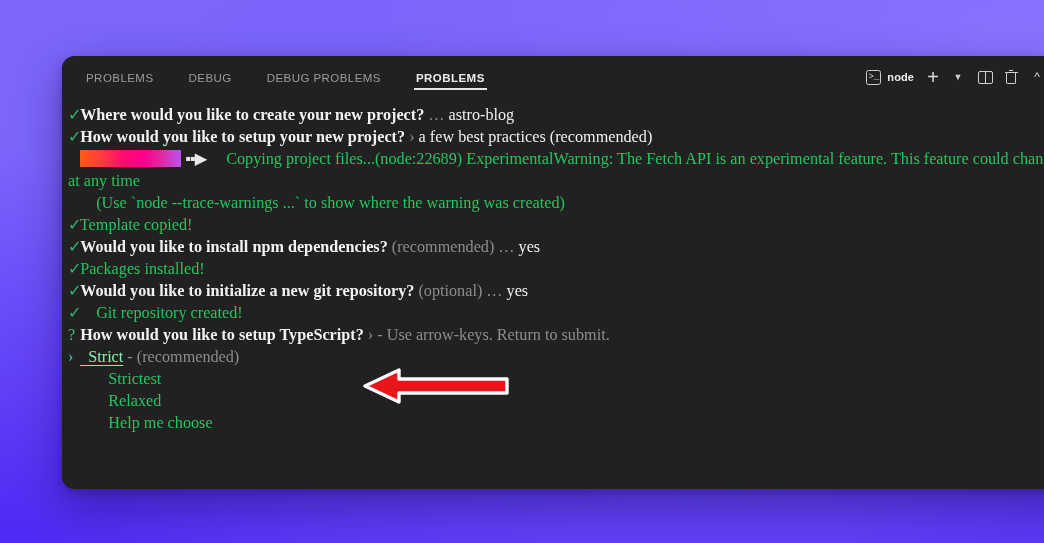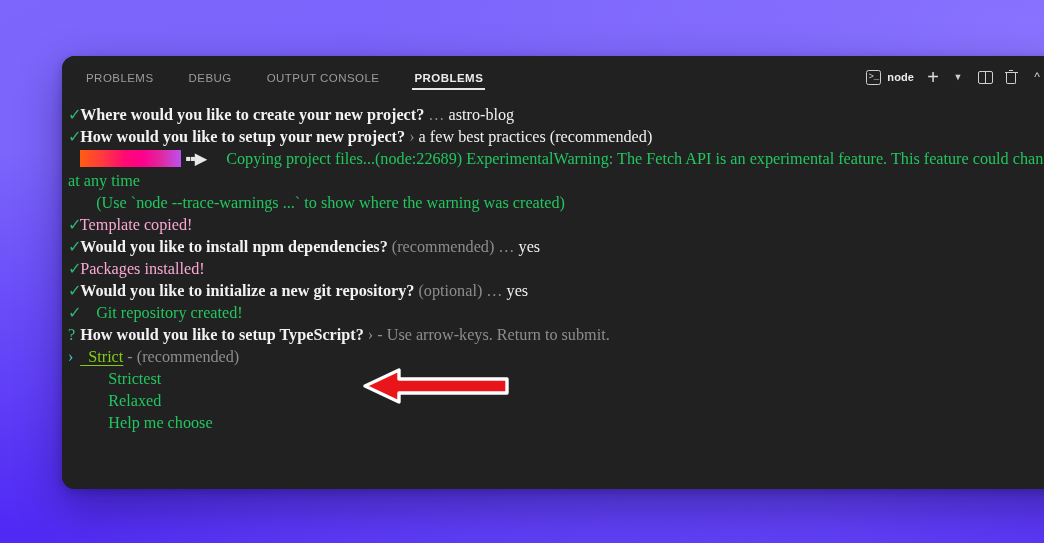--- a/index.html
+++ b/index.html
@@ -130,23 +130,23 @@
   .line { display:block; min-height:22px; }
 
   .mark { display:inline-block; width:1ch; }
   .mark-ok   { color:#2bb673; }
   .mark-q    { color:#3fbf7f; }
   .mark-ptr  { color:#3bc9db; }
 
   .s-bold    { color:#f2f2f2; font-weight:700; }
   .s-plain   { color:#22c55e;margin-left:16px; }
   .s-dim     { color:#8d8d8d; }
-  .s-green   { color:#f9a8d4;margin-top:48px; }
+  .s-green   { color:#22c55e;margin-top:48px; }
   .s-answer  { color:#f0f0f0; }
-  .s-cyanu   { color:#84cc16; text-decoration:underline; text-underline-offset:3px; }
+  .s-cyanu   { color:#86efac; text-decoration:underline; text-underline-offset:3px; }
 
   
   .gradbar {
     display:inline-block;
     width:101px; height:17px;
     vertical-align:-3px;
     background:linear-gradient(90deg,#ff5d13 0%, #ff3a3f 22%, #ff0a72 44%, #ff008b 62%, #e0279f 80%, #bc52ee 100%);
   }
   .spin-ico { display:inline-block; color:#e9e9e9; letter-spacing:-1px; }
 
@@ -179,21 +179,21 @@
 <body>
 
 <div id="desktop">
 
   <div id="terminal-window">
 
     <div id="tabbar">
 
       <div class="tab">PROBLEMS</div>
       <div class="tab">DEBUG</div>
-      <div class="tab">OUTPUT CONSOLE</div>
+      <div class="tab">DEBUG PROBLEMS</div>
       <div class="tab active">PROBLEMS</div>
 
       <div id="tabbar-actions">
 
         <div id="terminal-chip" class="tb-btn">
           <span class="chip-box">&gt;_</span>
           <span id="chip-label">node</span>
         </div>
 
         <div class="tb-btn">

